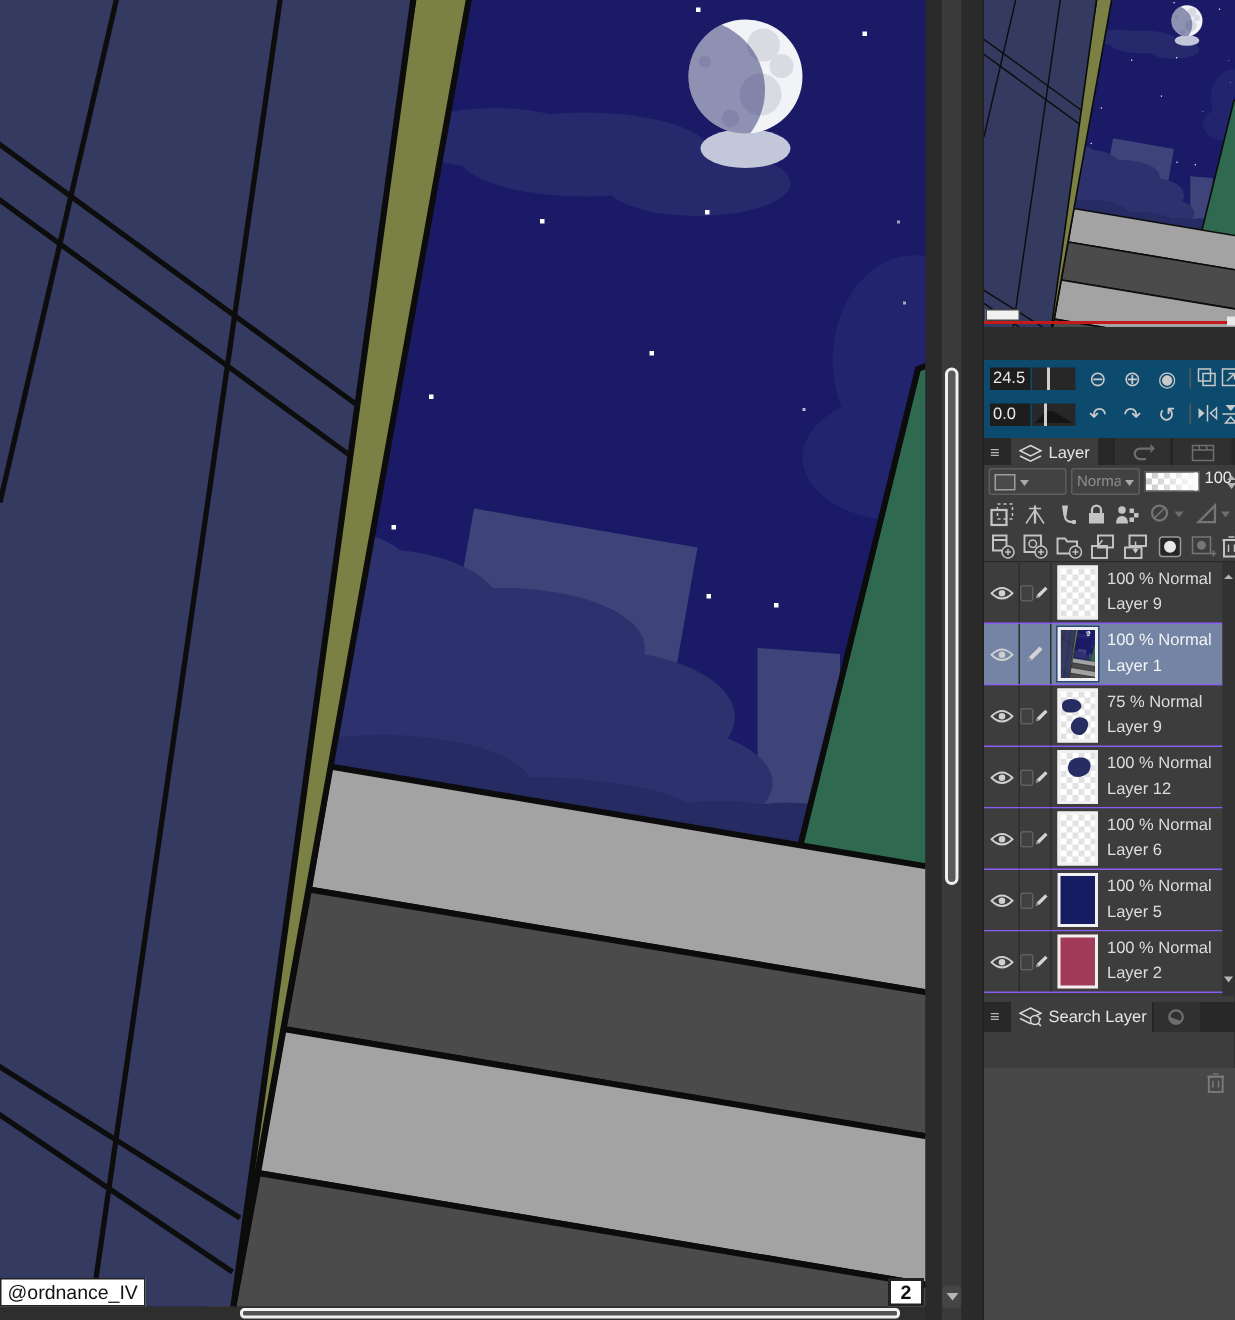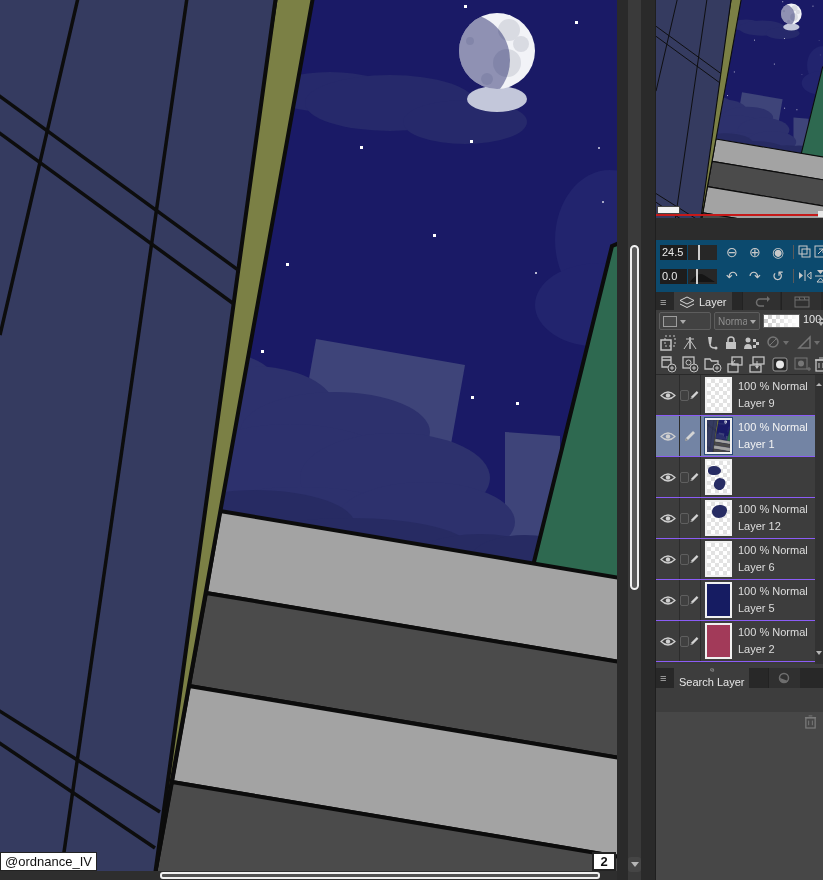--- a/index.html
+++ b/index.html
@@ -456,20 +456,24 @@
       <svg class="ic pencil" width="14" height="14" viewBox="0 0 14 14">
             <path d="M2 12 L3 9 L10 2 L12 4 L5 11 Z" fill="#d4d4d4"></path>
             <path d="M2 12 L3 9 L5 11 Z" fill="#8a8a8a"></path>
           </svg>
     </div>
     <div class="thumb-cell">
       <div class="thumb thumb-blobs">
         
       </div>
     </div>
+    <div class="txt-cell">
+      <div class="op-line">75 % Normal</div>
+      <div class="name-line">Layer 9</div>
+    </div>
   </div>
 
   <div class="layer-row">
     <div class="eye-cell">
       <svg class="ic" width="16" height="11" viewBox="0 0 16 11">
             <path d="M1 5.5 Q8 -1.5 15 5.5 Q8 12.5 1 5.5 Z" fill="none" stroke="#cfcfcf" stroke-width="1.2"></path>
             <circle cx="8" cy="5.5" r="2.2" fill="#cfcfcf"></circle>
           </svg>
     </div>
     <div class="chk-cell">
@@ -565,21 +569,21 @@
     </div>
   </div>
 </div>
   <div id="list-scroll" class="abs">
     <div class="chev-u chev-sm" style="left:1px;top:4px;"></div>
     <div class="chev-d chev-sm" style="left:1px;top:276px;"></div>
   </div>
 
   <div class="pal-header" style="top:668px;">
     <div class="hamburger">≡</div>
-    <div class="tab-active" style="left:18px;flex-direction:column;">
+    <div class="tab-active" style="left:18px;">
       <svg class="ic" width="16" height="14" viewBox="0 0 16 14">
           <path d="M8 1 L15 4.5 8 8 1 4.5 Z" fill="none" stroke="#d8d8d8"></path>
           <path d="M1 8 L8 11.5 15 8" fill="none" stroke="#d8d8d8"></path>
           <circle cx="11" cy="9" r="3" fill="#3d3d3d" stroke="#d8d8d8"></circle>
           <line x1="13" y1="11" x2="15" y2="13" stroke="#d8d8d8"></line>
         </svg>
       <span class="tab-label">Search Layer</span>
     </div>
     <div class="tab-dim" style="left:112px;width:32px;">
       <svg class="ic dim" width="14" height="12" viewBox="0 0 14 12">

